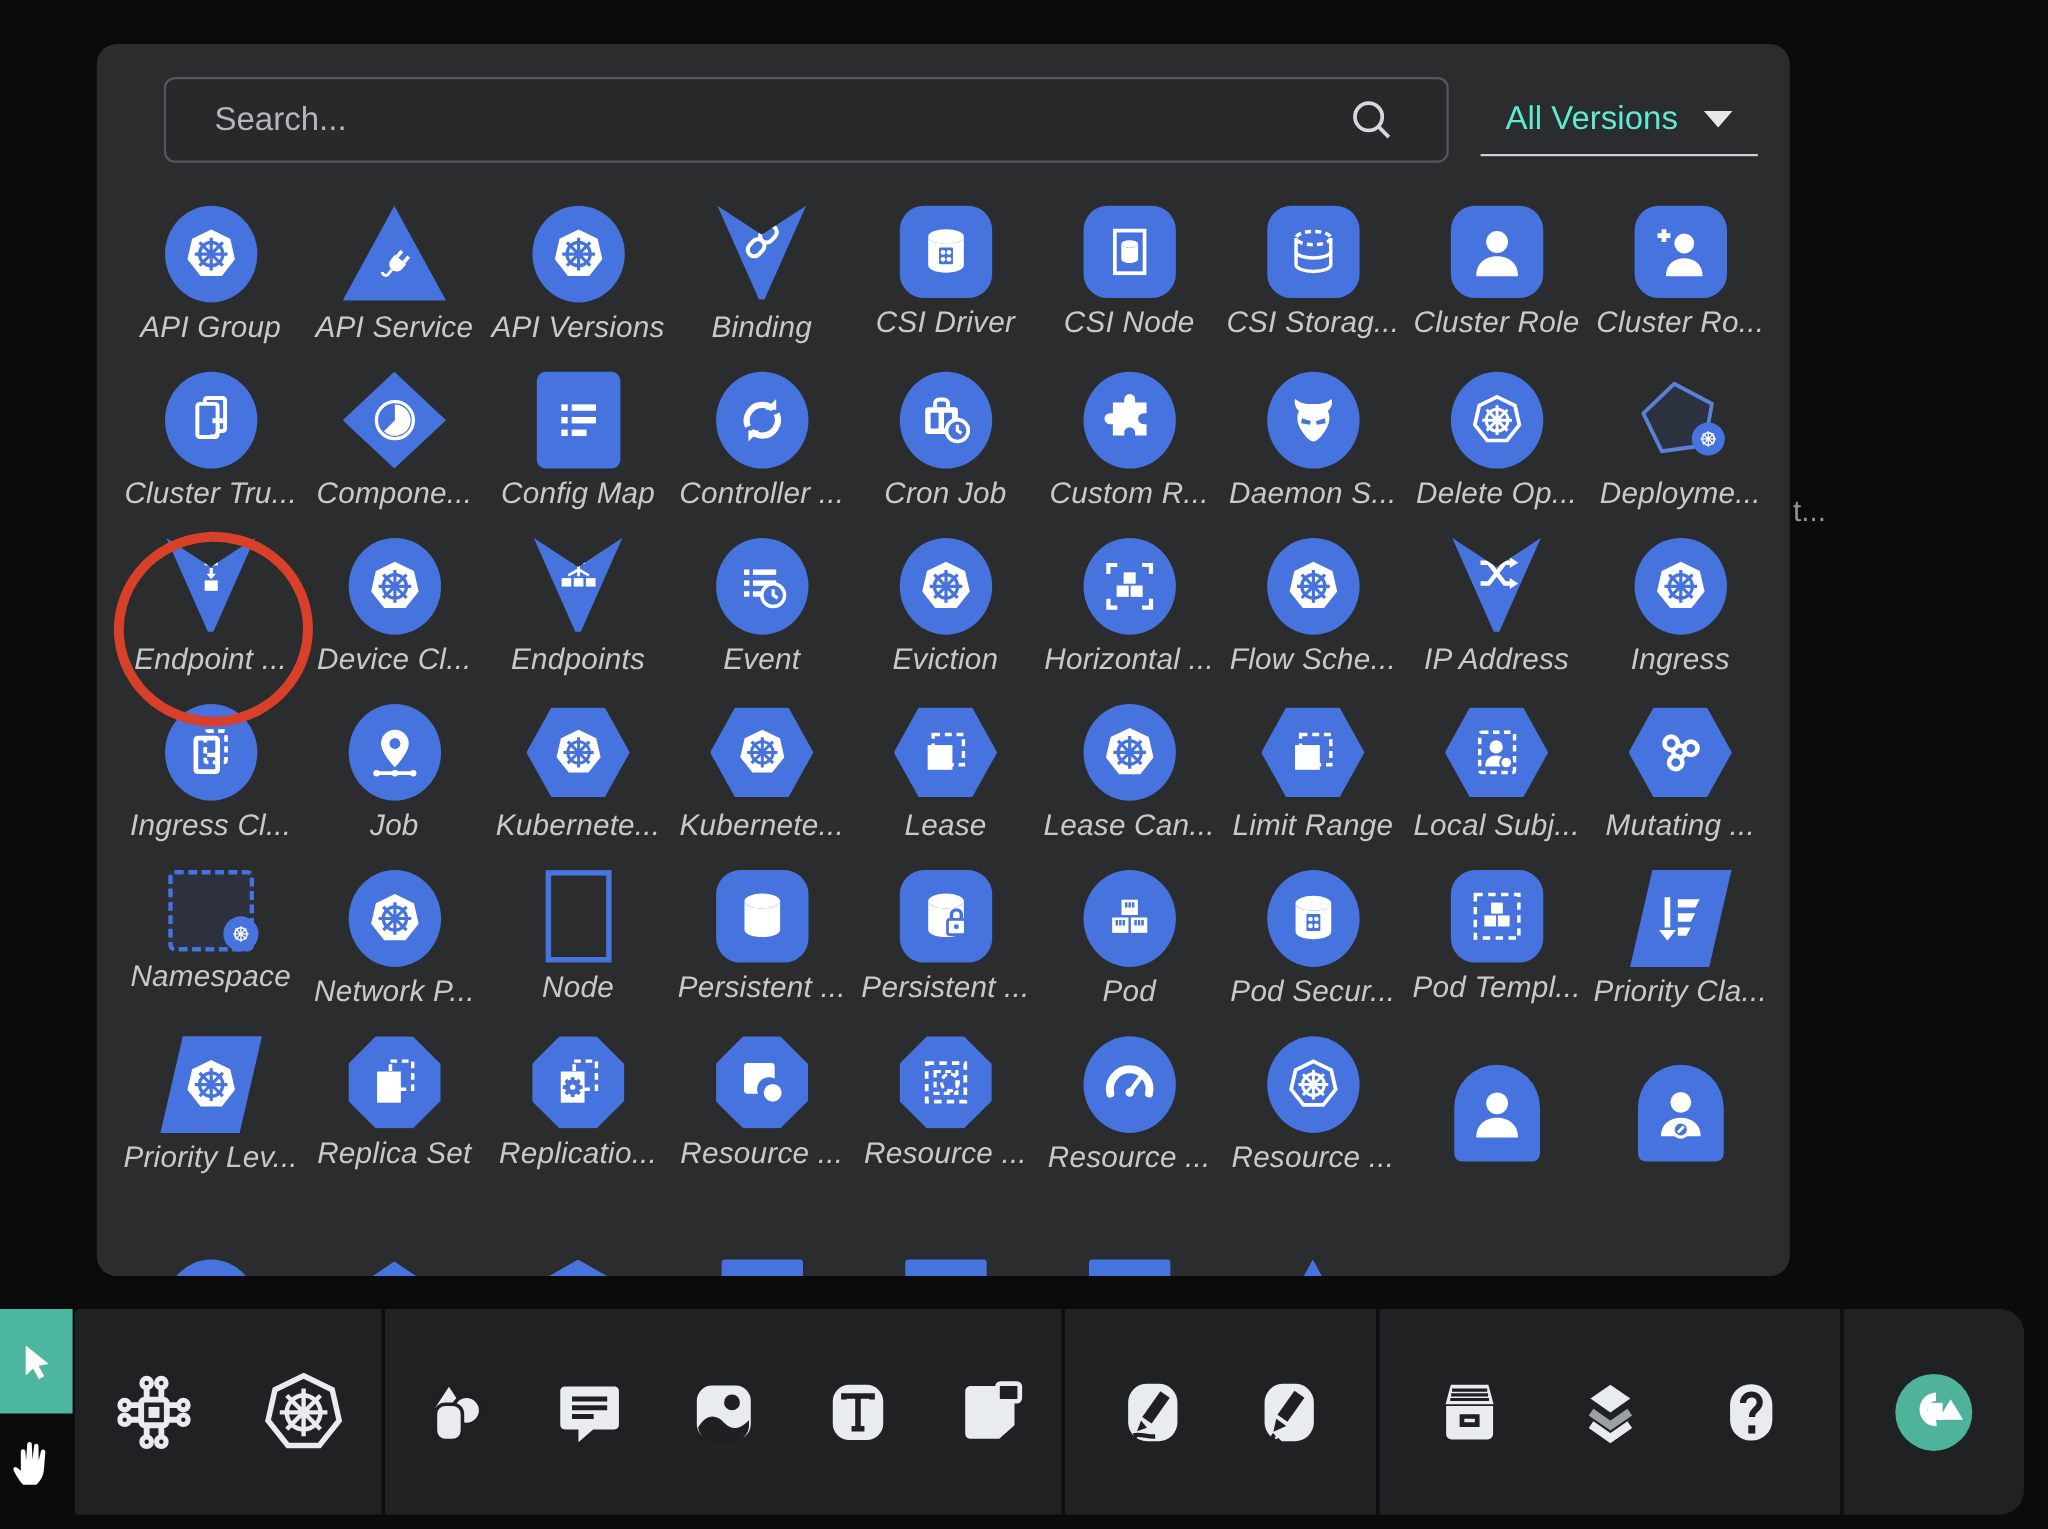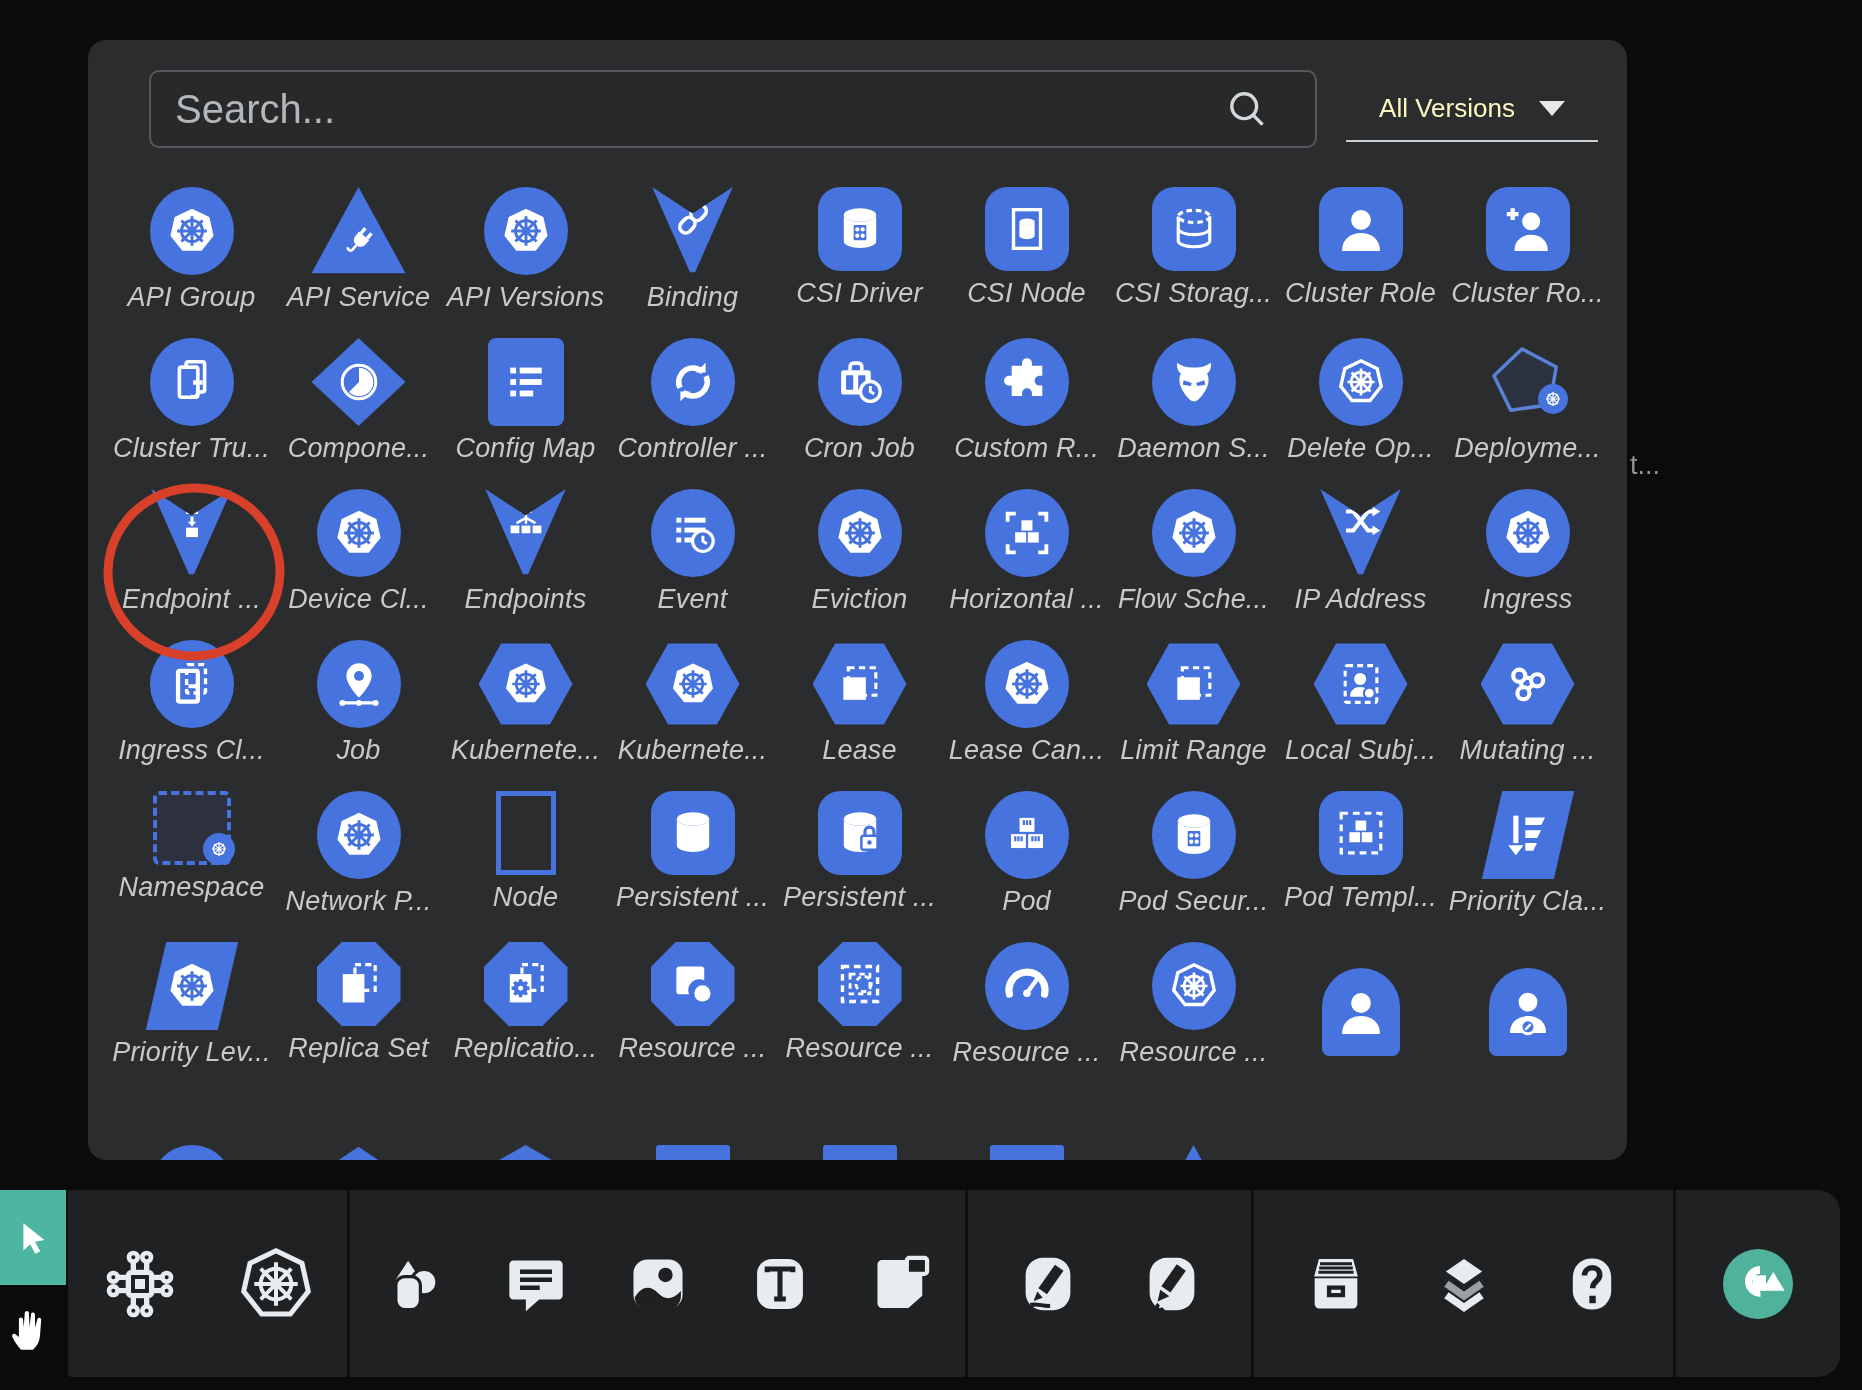--- a/index.html
+++ b/index.html
@@ -14,31 +14,31 @@
     position:absolute;left:88px;top:40px;width:1539px;height:1120px;
     background:#2a2c2e;border-radius:18px;overflow:hidden;
   }
   .search-box{
     position:absolute;left:61px;top:30px;width:1168px;height:78px;
     background:#28292b;border:2px solid #55575a;border-radius:10px;
     box-sizing:border-box;display:flex;align-items:center;
   }
   .search-box input{
     flex:1;background:transparent;border:none;outline:none;
-    font-size:40px;color:#14b8a6;padding:0 0 0 24px;
+    font-size:30px;color:#14b8a6;padding:0 0 0 44px;
     font-family:inherit;
   }
   .search-box input::placeholder{color:#b4b7b9;}
   .search-ico{width:48px;height:48px;margin-right:44px;flex:0 0 auto;}
   .version{
     position:absolute;left:1258px;top:36px;width:252px;height:64px;
     display:flex;align-items:center;justify-content:center;gap:24px;
     border-bottom:2px solid #cdd0d2;cursor:pointer;
   }
-  .version .vlabel{font-size:26px;color:#fef9c3;white-space:nowrap;}
+  .version .vlabel{font-size:30px;color:#5eead4;white-space:nowrap;}
   .caret{width:0;height:0;border-left:13px solid transparent;border-right:13px solid transparent;border-top:15px solid #e6e8ea;}
   
   .grid{
     position:absolute;left:20px;top:147px;width:1503px;
     display:grid;grid-template-columns:repeat(9,167px);font-style:italic;
   }
   .cell{height:151px;display:flex;flex-direction:column;align-items:center;cursor:pointer;}
   .cell.partial{padding-top:26px;}
   .lbl{margin-top:7px;font-size:27px;color:#c7c9cb;white-space:nowrap;letter-spacing:.2px;}
   .shape{

